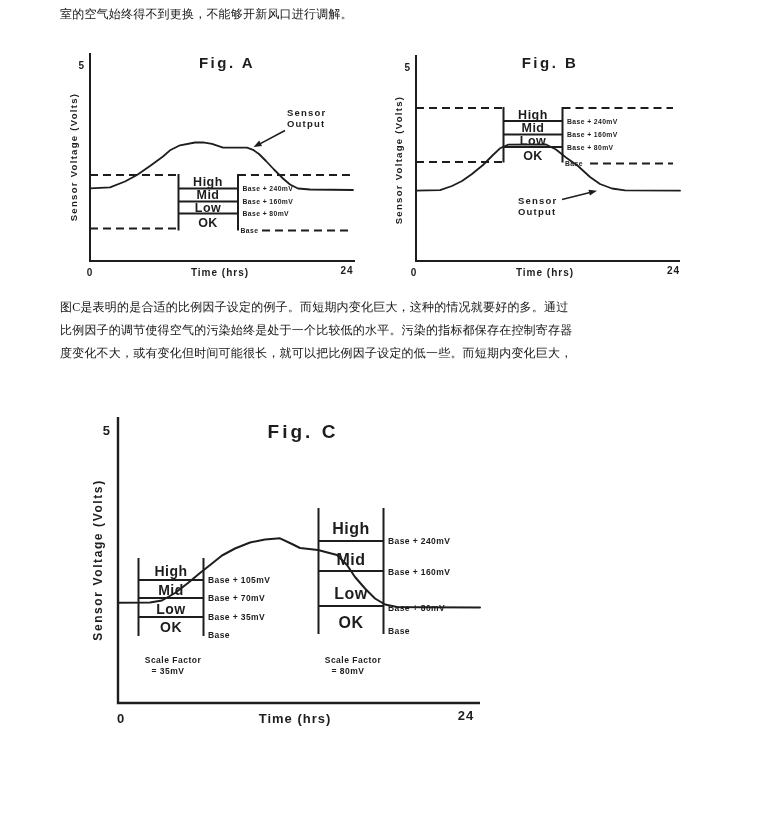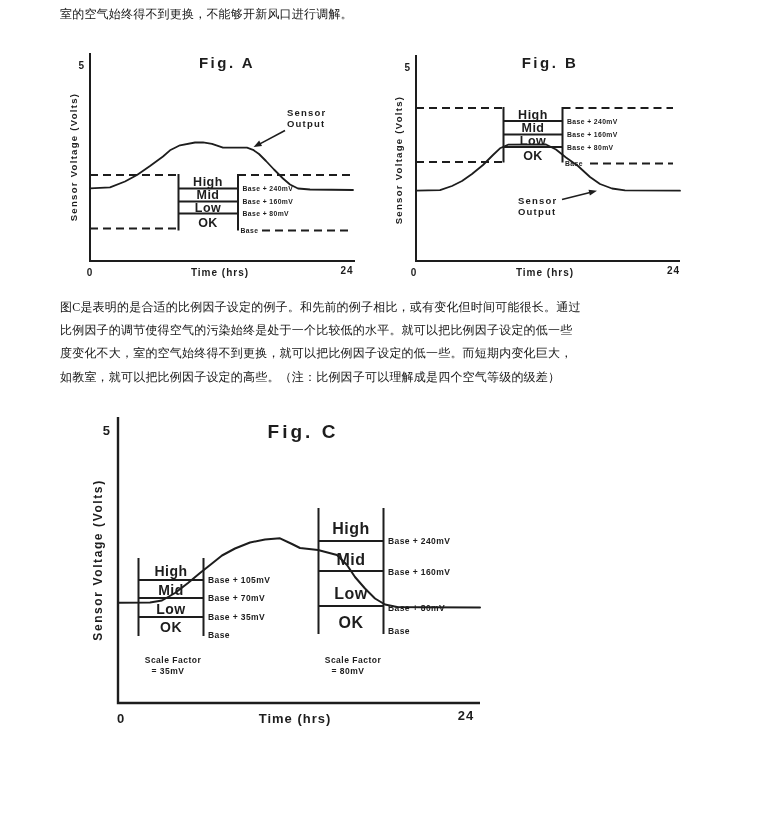--- a/index.html
+++ b/index.html
@@ -110,24 +110,23 @@
 
   <polyline class="ink curve" points="26,145.7 50,145.2 62,141 72,136 82,129 93,120 103,110 110,103.3 118,99.7 156,99.5 166,104.5 176,112.5 188,121 200,132 210,139 222,143.5 235,145.3 290,145.7"></polyline>
 
   <text class="t ann" x="128" y="159">Sensor</text>
   <text class="t ann" x="128" y="170">Output</text>
   <line class="ink arrow" x1="172" y1="154.5" x2="200" y2="147.5"></line>
   <polygon class="head" points="207,145.8 199.9,150.6 198.5,144.8"></polygon>
 </svg>
 
 <div class="cjk" id="para">
-  <div class="pline">图C是表明的是合适的比例因子设定的例子。和先前的例子相比，或有变化但时间可能很长。通过</div>
-  <div class="pline">比例因子的调节使得空气的污染始终是处于一个比较低的水平。就可以把比例因子设定的低一些</div>
-  <div class="pline">度变化不大，室的空气始终得不到更换，就可以把比例因子设定的低一些。而短期内变化巨大，</div>
-  <div class="pline">如教室，就可以把比例因子设定的高些。（注：比例因子可以理解成是四个空气等级的级差）</div>
+  <div class="pline">图C是表明的是合适的比例因子设定的例子。而短期内变化巨大，这种的情况就要好的多。通过</div>
+  <div class="pline">比例因子的调节使得空气的污染始终是处于一个比较低的水平。污染的指标都保存在控制寄存器</div>
+  <div class="pline">度变化不大，或有变化但时间可能很长，就可以把比例因子设定的低一些。而短期内变化巨大，</div>
 </div>
 
 <svg id="figC" width="425" height="330" viewBox="0 0 425 330">
   <text class="t titleC" x="218" y="28" text-anchor="middle">Fig. C</text>
   <path class="ink axisC" d="M33,7 V293 H395"></path>
   <text class="t axtxtC" x="26" y="25" text-anchor="end">5</text>
   <text class="t ylabC" x="17" y="150" text-anchor="middle" transform="rotate(-90 17,150)">Sensor Voltage (Volts)</text>
   <text class="t axtxtC" x="36" y="313" text-anchor="middle">0</text>
   <text class="t axtxtC" x="210" y="313" text-anchor="middle">Time (hrs)</text>
   <text class="t axtxtC" x="381" y="310" text-anchor="middle">24</text>

